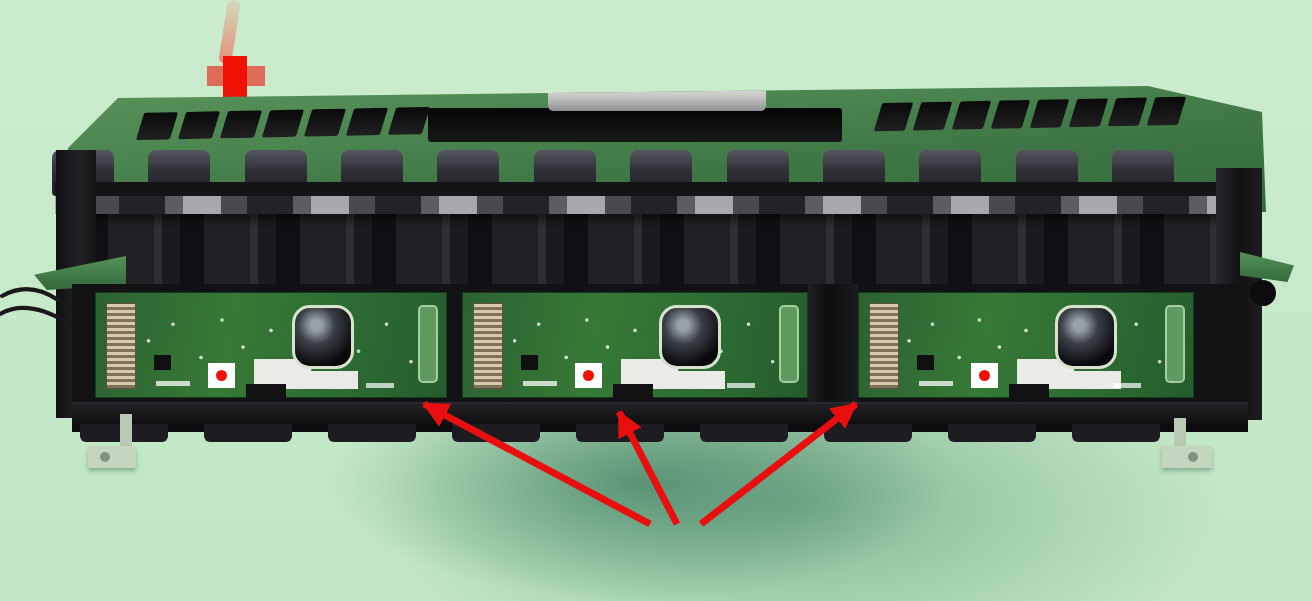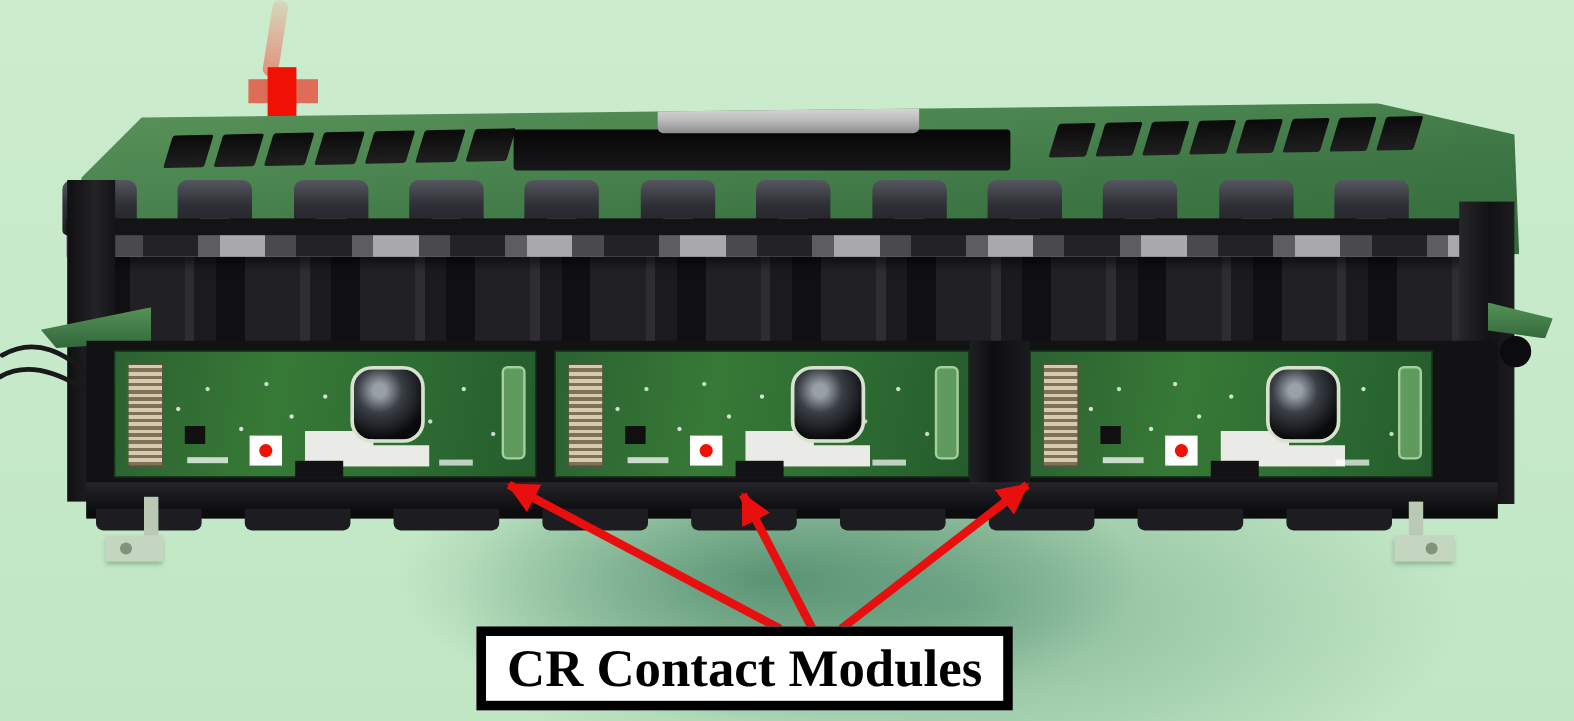--- a/index.html
+++ b/index.html
@@ -259,17 +259,14 @@
     <defs>
       <marker id="ah" markerUnits="userSpaceOnUse" markerWidth="30" markerHeight="26" refX="24" refY="13" orient="auto">
         <polygon class="ah-poly" points="26,13 0,0 0,26"></polygon>
       </marker>
     </defs>
   <line x1="650" y1="524" x2="424" y2="404" class="callout-line" marker-end="url(#ah)"></line>
       <line x1="677" y1="524" x2="619" y2="412" class="callout-line" marker-end="url(#ah)"></line>
       <line x1="701" y1="524" x2="856" y2="404" class="callout-line" marker-end="url(#ah)"></line>
     </svg>
 
-  <div class="label-box">
-    <span class="label-text">CR Contact Modules</span>
-  </div>
 
 </div>
 
 </body></html>

